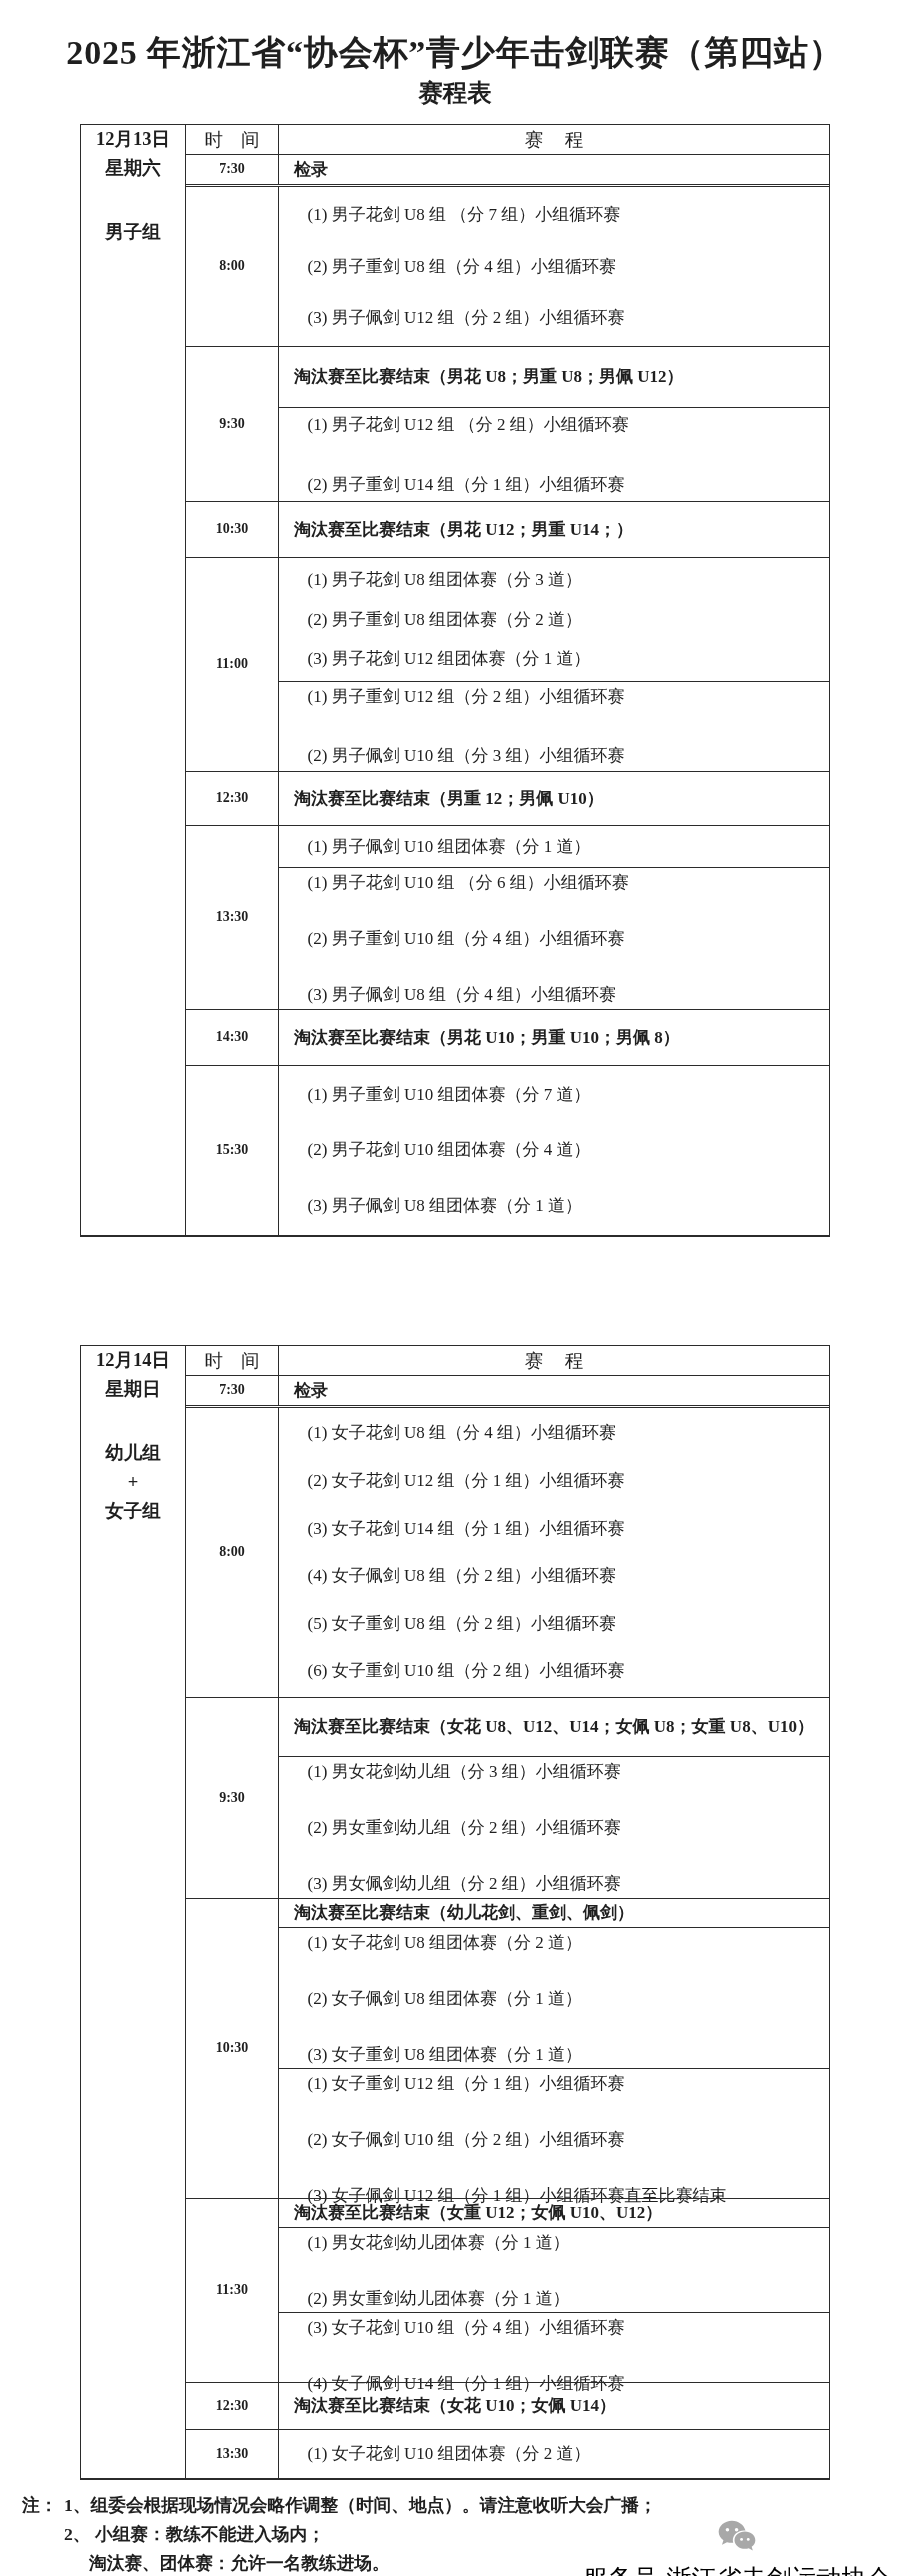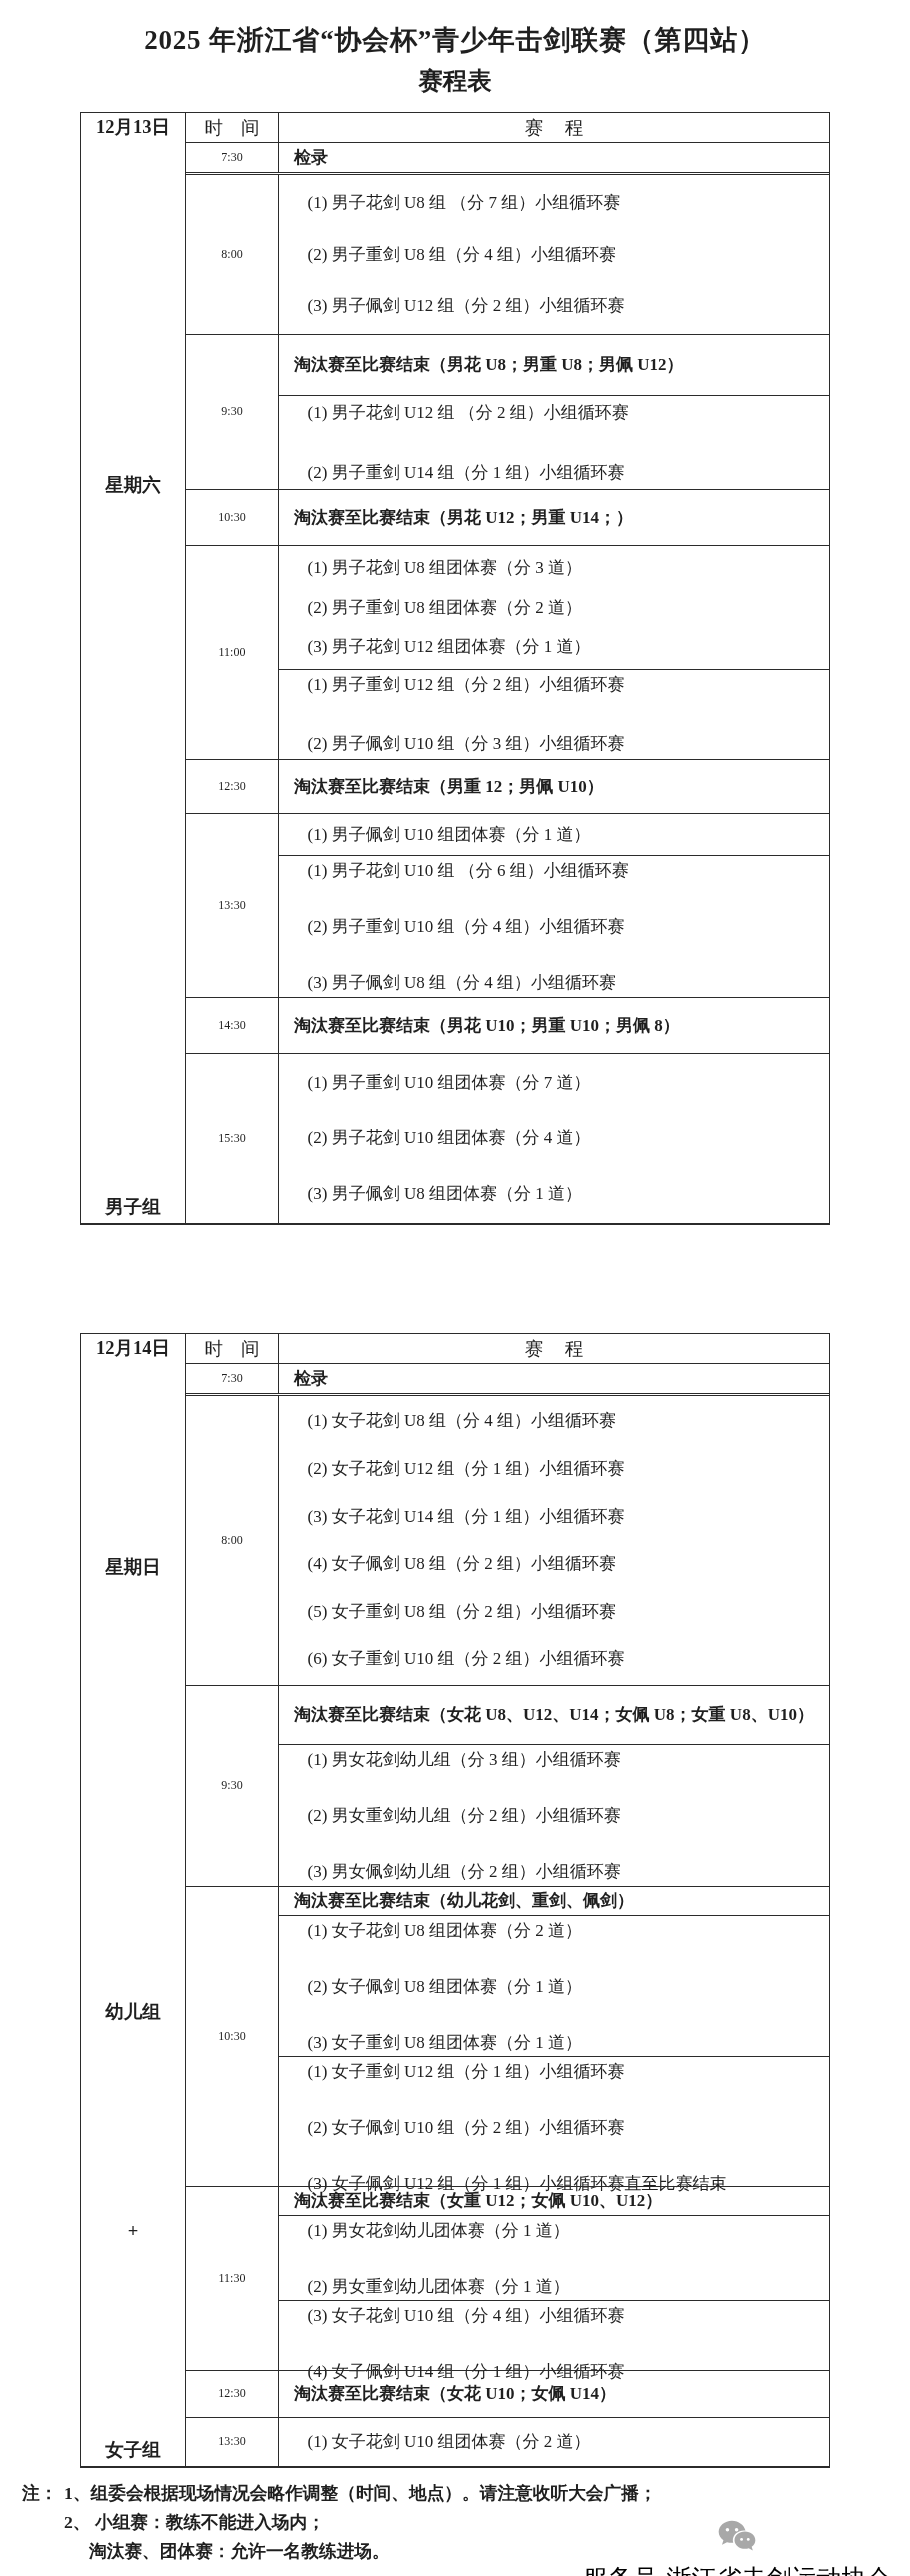--- a/index.html
+++ b/index.html
@@ -2,44 +2,44 @@
 <html style="font-size:13.5px"><head>
 <meta charset="utf-8">
 <style>
   * { box-sizing: border-box; margin: 0; padding: 0; }
   html,body { width:910px; background:#ffffff; }
   body {
     height:2576px; position:relative; overflow:hidden;
     font-family:"Liberation Serif","DejaVu Serif",serif;
     color:#1f1f1f;
   }
-  .title { padding-top:22px; text-align:center; font-size:27px; font-weight:bold; letter-spacing:0.8px; line-height:37px;}
+  .title { padding-top:34px; text-align:center; font-size:34px; font-weight:bold; letter-spacing:0.8px; line-height:37px;}
   .subtitle { margin-top:5px; text-align:center; font-size:24.4px; font-weight:bold; line-height:34px;}
 
   .sched-table {
     display:flex; width:750px; margin-left:80px; margin-top:13.5px;
     border:1.7px solid #2b2b2b; border-bottom-width:2.5px; background:#fff;
   }
   .day-col {
     width:105px; border-right:1.7px solid #2b2b2b;
-    display:flex; flex-direction:column; justify-content:space-between; align-items:center;
+    display:flex; flex-direction:column; justify-content:flex-start; align-items:center;
     font-weight:bold; font-size:18.5px;
   }
   .day-line { line-height:29px; text-align:center; }
   .day-gap { height:35px; }
   .main-col { flex:1; display:flex; flex-direction:column; }
 
   .hrow { height:30px; display:flex; border-bottom:1.7px solid #2b2b2b; font-weight:normal; font-size:18.5px; }
   .h-time { width:93px; border-right:1.7px solid #2b2b2b; display:flex; align-items:center; justify-content:center; letter-spacing:6.7px; padding-left:6.7px;}
   .h-sched { flex:1; display:flex; align-items:center; justify-content:center; letter-spacing:8.4px; padding-left:8.4px;}
 
   .trow { display:flex; }
   .trow + .trow { border-top:1.7px solid #2b2b2b; }
   .trow.dbl { border-top:3.4px double #2b2b2b; }
-  .t-time { width:93px; border-right:1.7px solid #2b2b2b; display:flex; align-items:center; justify-content:center; font-size:12px; }
+  .t-time { width:93px; border-right:1.7px solid #2b2b2b; display:flex; align-items:center; justify-content:center; font-size:14px;font-weight:bold; }
   .t-sched { flex:1; display:flex; flex-direction:column; }
   .blk { display:flex; flex-direction:column; justify-content:space-around; padding:1.7px 5px; }
   .blk + .blk { border-top:1.7px solid #2b2b2b;gap:31px; }
   .item { padding-left:23.6px; font-size:17px; line-height:25px; }
   .blk.bold .item { font-weight:bold; padding-left:10px; }
 
   .notes { margin:11.8px 0 0 22px; font-weight:bold; font-size:17.7px; line-height:29px; }
   .nline { white-space:nowrap; }
   .l1 .prefix { margin-right:6.7px; }
   .l2 { margin-left:42px; }

